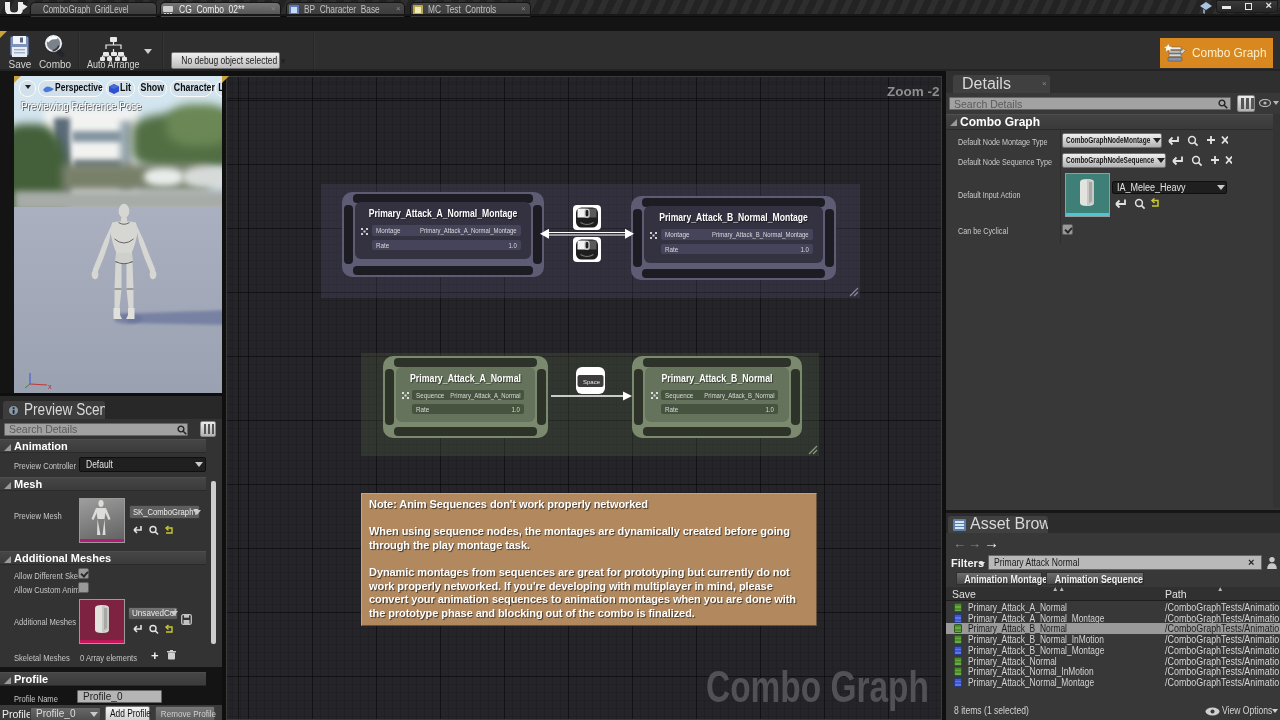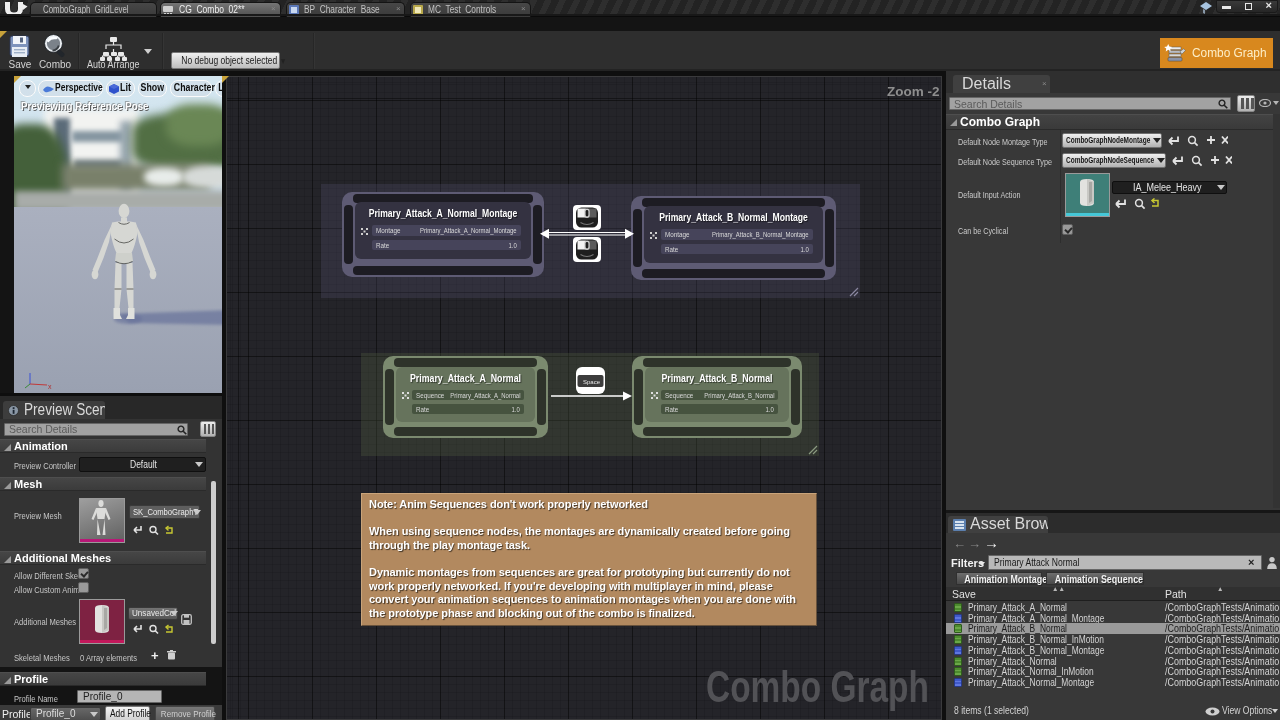--- a/index.html
+++ b/index.html
@@ -41,21 +41,21 @@
     border-radius:1px; color:#5b5b5b; font-size:10.5px; white-space:nowrap; overflow:hidden; }
   .sec-hdr { position:absolute; left:0; height:14px;
     background:linear-gradient(#464646,#3b3b3b); border-bottom:1px solid #2a2a2a;
     border-top:1px solid #4e4e4e;
     color:#fff; font-weight:bold; font-size:11px; line-height:13px; padding-left:14px; }
   .sec-hdr:before { content:""; position:absolute; left:4px; top:4px;
     border-left:7px solid transparent; border-bottom:7px solid #9a9a9a; }
   .plbl { position:absolute; color:#c6c6c6; font-size:9.5px;
     transform:scaleX(0.8); transform-origin:0 0; white-space:nowrap; }
   .ddark { position:absolute; background:#1f1f1f; border:1px solid #0f0f0f; border-radius:2px;
-    color:#e4e4e4; font-size:10px; white-space:nowrap; overflow:hidden;text-align:center; }
+    color:#e4e4e4; font-size:10px; white-space:nowrap; overflow:hidden; }
   .cbx { position:absolute; width:11px; height:11px; background:#999;
     border:1px solid #5f5f5f; border-radius:2px; }
   .cbx.on:before { content:""; position:absolute; left:2px; top:2px; width:5px; height:3px;
     border-left:2px solid #2a2a2a; border-bottom:2px solid #2a2a2a; transform:rotate(-48deg); }
   .thumb { position:absolute; border:1px solid #9a9a9a; overflow:hidden; }
   .greybtn { position:absolute; background:linear-gradient(#747474,#565656);
     border:1px solid #393939; border-radius:2px; color:#e8e8e8; font-size:10px;
     white-space:nowrap; overflow:hidden; }
 
   #graph { position:absolute; left:222px; top:71px; width:724px; height:649px;
@@ -262,21 +262,21 @@
         <path d="M1 5 Q4 0 8 2 L12 4 Q8 8 3 7 Z" fill="#4a7ad8"></path>
       </svg>
     <div class="vpbtn" style="left:92px;width:29px;text-align:left;padding-left:13px"><span class="cx" style="transform:scaleX(0.9)">Lit</span></div>
     <svg class="abs" style="left:95px;top:8px" width="10" height="10" viewBox="0 0 10 10">
         <path d="M5 0 L10 2.5 L10 7.5 L5 10 L0 7.5 L0 2.5 Z" fill="#2f52cc"></path>
         <path d="M5 0 L10 2.5 L5 5 L0 2.5 Z" fill="#4a6ad8"></path>
       </svg>
     <div class="vpbtn" style="left:124px;width:29px"><span class="cc" style="transform:scaleX(0.88)">Show</span></div>
     <div class="vpbtn" style="left:156px;width:42px"><span class="cc" style="transform:scaleX(0.88)">Character</span></div>
     <div class="vpbtn" style="left:201px;width:26px"><span class="cc" style="transform:scaleX(0.88)">LOD</span></div>
-    <div class="abs nw" style="left:7px;top:24px;color:#fff;font-size:10.5px;font-weight:bold;text-shadow:1px 1px 0 #555,-1px -1px 0 rgba(90,90,90,.5);opacity:.95"><span class="cx" style="transform:scaleX(0.93)">Previewing Reference Pose</span></div>
+    <div class="abs nw" style="left:7px;top:24px;color:#fff;font-size:10.5px;font-weight:normal;text-shadow:1px 1px 0 #555,-1px -1px 0 rgba(90,90,90,.5);opacity:.95"><span class="cx" style="transform:scaleX(0.93)">Previewing Reference Pose</span></div>
 
     <svg class="abs" style="left:9px;top:295px" width="32" height="20" viewBox="0 0 32 20">
       <path d="M7 2 L7 13" stroke="#4a5fd0" stroke-width="1.2" fill="none"></path>
       <path d="M7 13 L24 14" stroke="#c03a3a" stroke-width="1.2" fill="none"></path>
       <path d="M7 13 L2 17" stroke="#3a8a3a" stroke-width="1" fill="none"></path>
       <text x="25" y="18" fill="#b03030" font-size="7">x</text>
     </svg>
   </div>
 
   <div id="leftpanel" class="abs" style="left:0;top:393px;width:222px;height:274px;background:#333;border-top:3px solid #0e0e0e">

